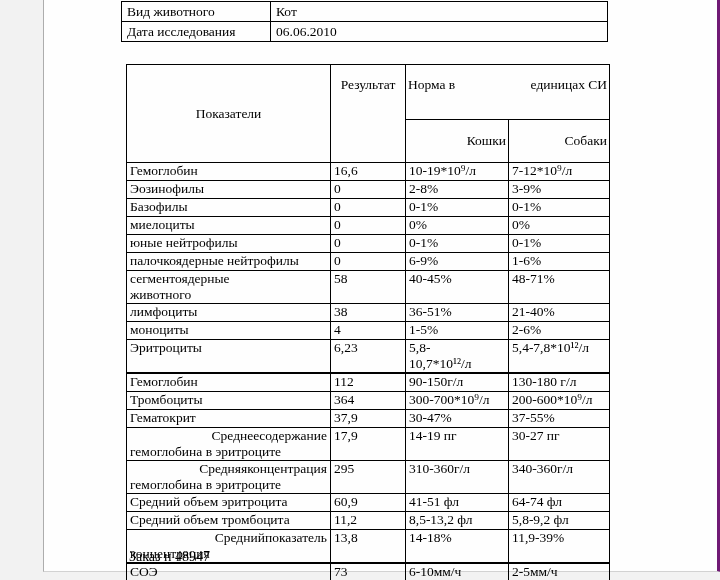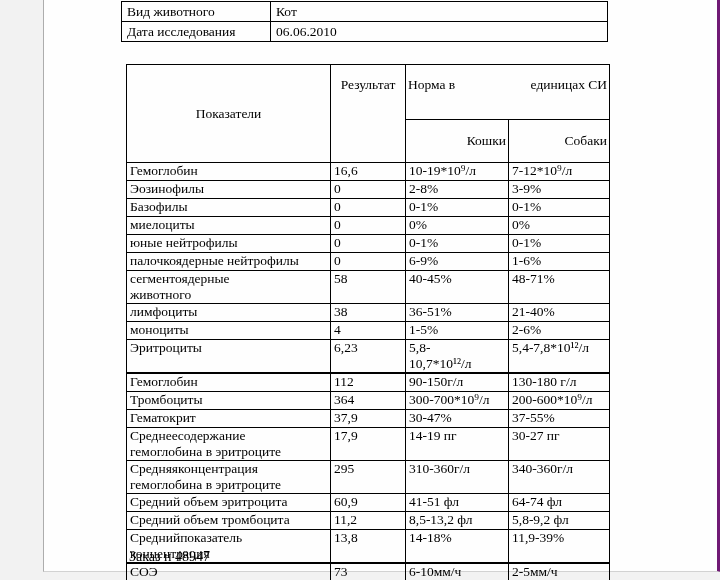--- a/index.html
+++ b/index.html
@@ -27,21 +27,21 @@
   .h-res{vertical-align:top;text-align:center;padding-top:2px}
   .h-norm{height:30px;vertical-align:top;padding:2px 6px 0 26px}
   .norm-flex{display:flex;justify-content:space-between}
   .h-sub{height:18px;text-align:right;vertical-align:middle}
   .main-table tbody td{
     vertical-align:top;height:17px;line-height:16px;padding:0 3px;
     white-space:pre-line;
   }
   td.c-label{text-align:justify;padding:0 4px}
   td.c-result,td.c-norm{}
-  .jline{display:flex;justify-content:flex-start}
+  .jline{display:flex;justify-content:flex-end}
   .main-table tbody tr:nth-child(11) td{border-top-width:2px}
   .main-table tbody tr:nth-child(19) td{border-top-width:2px}
   .main-table tbody tr:last-child td{height:20px}
 
   .footer-note{position:absolute;left:85px;top:549px;font-size:14px;line-height:16px}
 </style>
 </head>
 <body>
 
 <div class="page">

